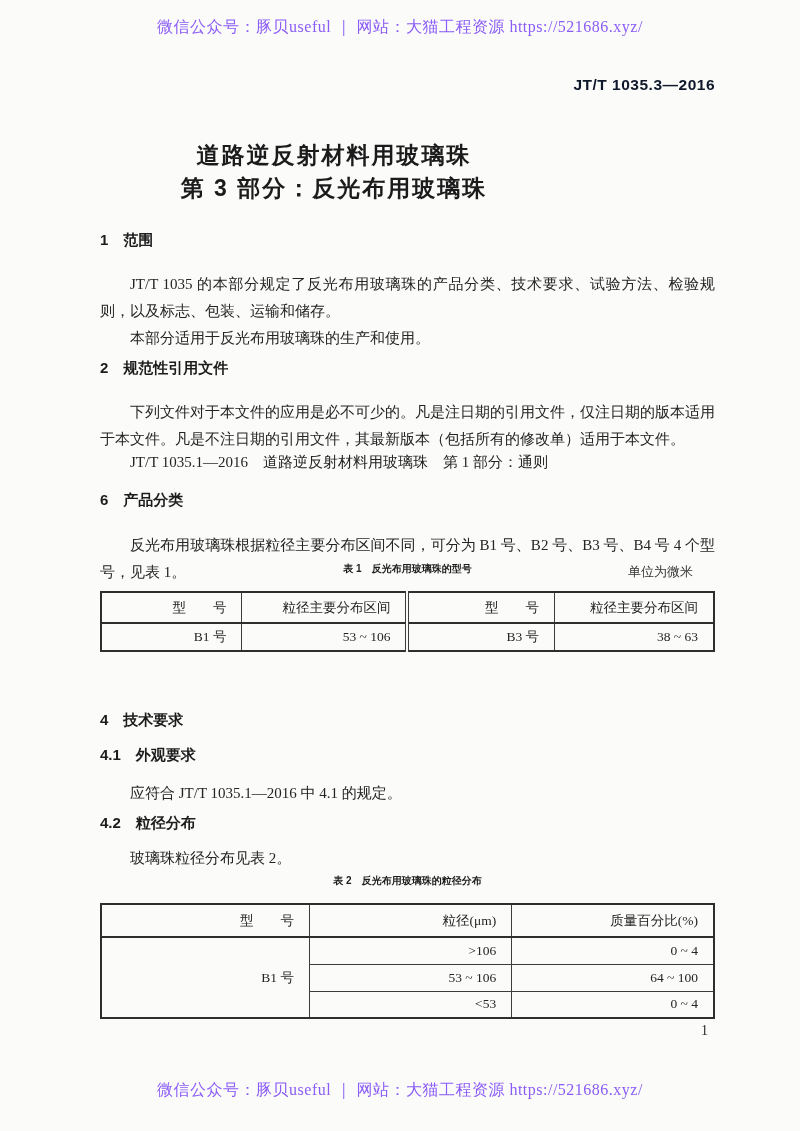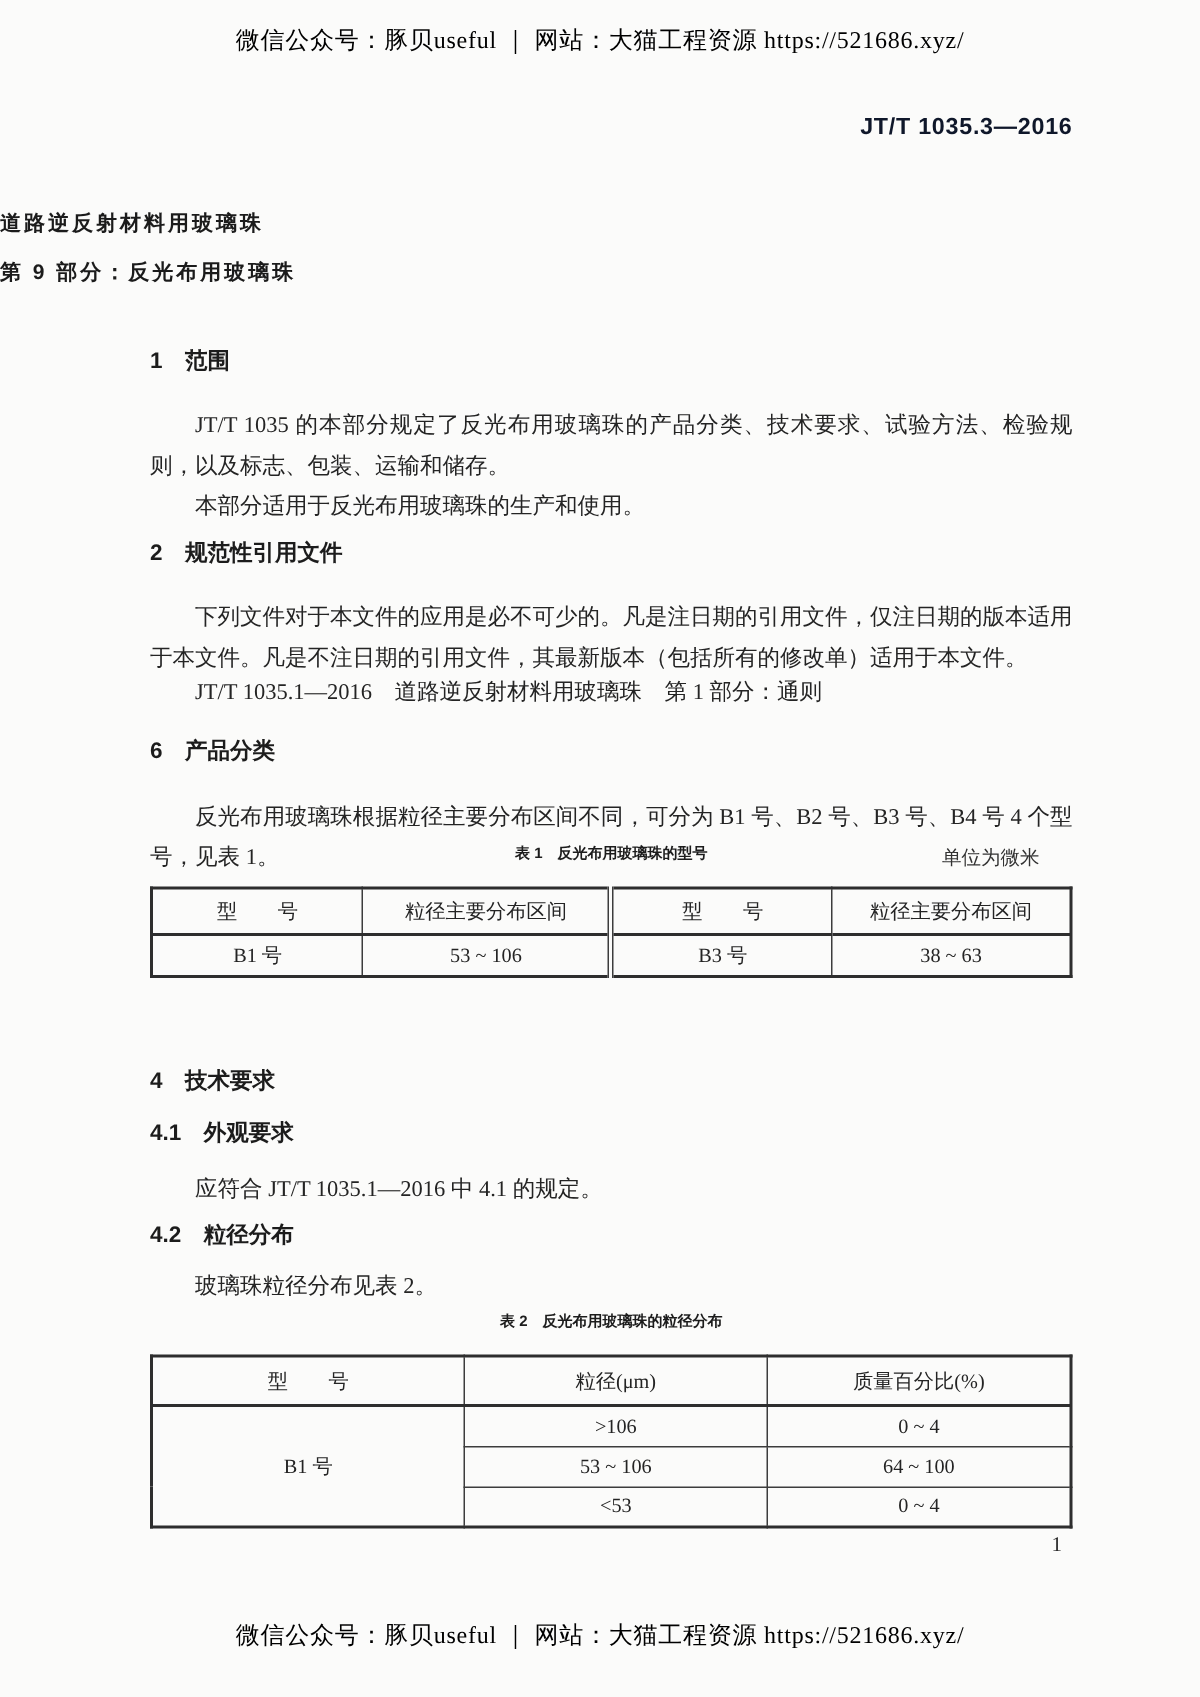--- a/index.html
+++ b/index.html
@@ -9,38 +9,38 @@
     background: #fbfbfa;
     font-family: "Liberation Serif", "DejaVu Serif", serif;
     color: #222;
     overflow: hidden;
   }
   .abs { position: absolute; }
   .banner {
     left: 0; width: 800px;
     text-align: center;
     font-size: 16px;
-    color: #000000;
+    color: #8b5cf6;
     letter-spacing: 0.5px;
     font-family: "Liberation Serif", serif;
   }
   .doc-number {
     right: 85px;
     font-family: "Liberation Sans", sans-serif;
     font-weight: 700;
     font-size: 15.5px;
     letter-spacing: 0.5px;
     color: #0f172a;
   }
   .doc-title {
     left: 0; width: 668px;
-    text-align: left;
+    text-align: center;
     font-family: "Liberation Sans", sans-serif;
     font-weight: 700;
-    font-size: 14px;
+    font-size: 23px;
     color: #1b1b1b;
     letter-spacing: 2px;
   }
   .content { left: 100px; width: 615px; }
   .heading {
     font-family: "Liberation Sans", sans-serif;
     font-weight: 700;
     font-size: 15px;
     color: #1c1c1c;
   }
@@ -71,21 +71,21 @@
   }
   table {
     border-collapse: collapse;
     width: 615px;
     table-layout: fixed;
     font-size: 13.5px;
     color: #242424;
   }
   th, td {
     border: 1px solid #3c3c3c;
-    text-align: center;
+    text-align: right;
     vertical-align: middle;
     font-weight: 400;
     padding: 0 15px;
   }
   table.t1, table.t2 { border: 2px solid #2e2e2e; }
   .t1 tr.hdr th, .t2 tr.hdr th { height: 31px; border-bottom: 2px solid #2e2e2e; }
   .t1 td { height: 28px; }
   .t2 tr.hdr th { height: 33px; }
   .t2 td { height: 27px; }
   .t1 .dbl, .t2 .dbl { border-left: 4px double #3c3c3c; }
@@ -96,21 +96,21 @@
   }
 </style>
 </head>
 <body>
 
 <div class="abs banner" style="top:17px">微信公众号：豚贝useful ｜ 网站：大猫工程资源 https://521686.xyz/</div>
 
 <div class="abs doc-number" style="top:76px">JT/T 1035.3—2016</div>
 
 <div class="abs doc-title" style="top:140px">道路逆反射材料用玻璃珠</div>
-<div class="abs doc-title" style="top:173px">第 9 部分：反光布用玻璃珠</div>
+<div class="abs doc-title" style="top:173px">第 3 部分：反光布用玻璃珠</div>
 
 <div class="abs content heading" style="top:231px">1　范围</div>
 <div class="abs content para" style="top:271px">JT/T 1035 的本部分规定了反光布用玻璃珠的产品分类、技术要求、试验方法、检验规则，以及标志、包装、运输和储存。</div>
 <div class="abs content para" style="top:325px">本部分适用于反光布用玻璃珠的生产和使用。</div>
 
 <div class="abs content heading" style="top:359px">2　规范性引用文件</div>
 <div class="abs content para" style="top:399px">下列文件对于本文件的应用是必不可少的。凡是注日期的引用文件，仅注日期的版本适用于本文件。凡是不注日期的引用文件，其最新版本（包括所有的修改单）适用于本文件。</div>
 <div class="abs content para" style="top:449px">JT/T 1035.1—2016　道路逆反射材料用玻璃珠　第 1 部分：通则</div>
 
 <div class="abs content heading" style="top:491px">6　产品分类</div>

